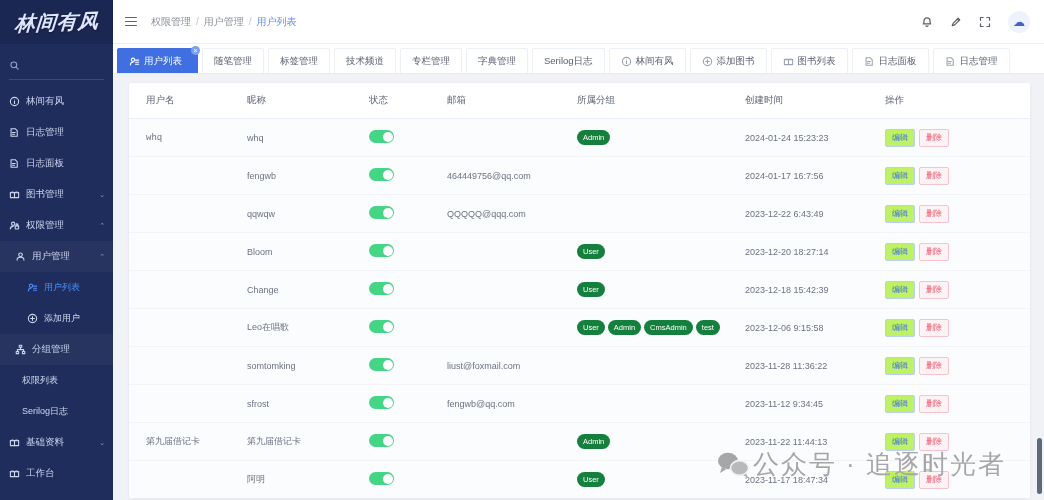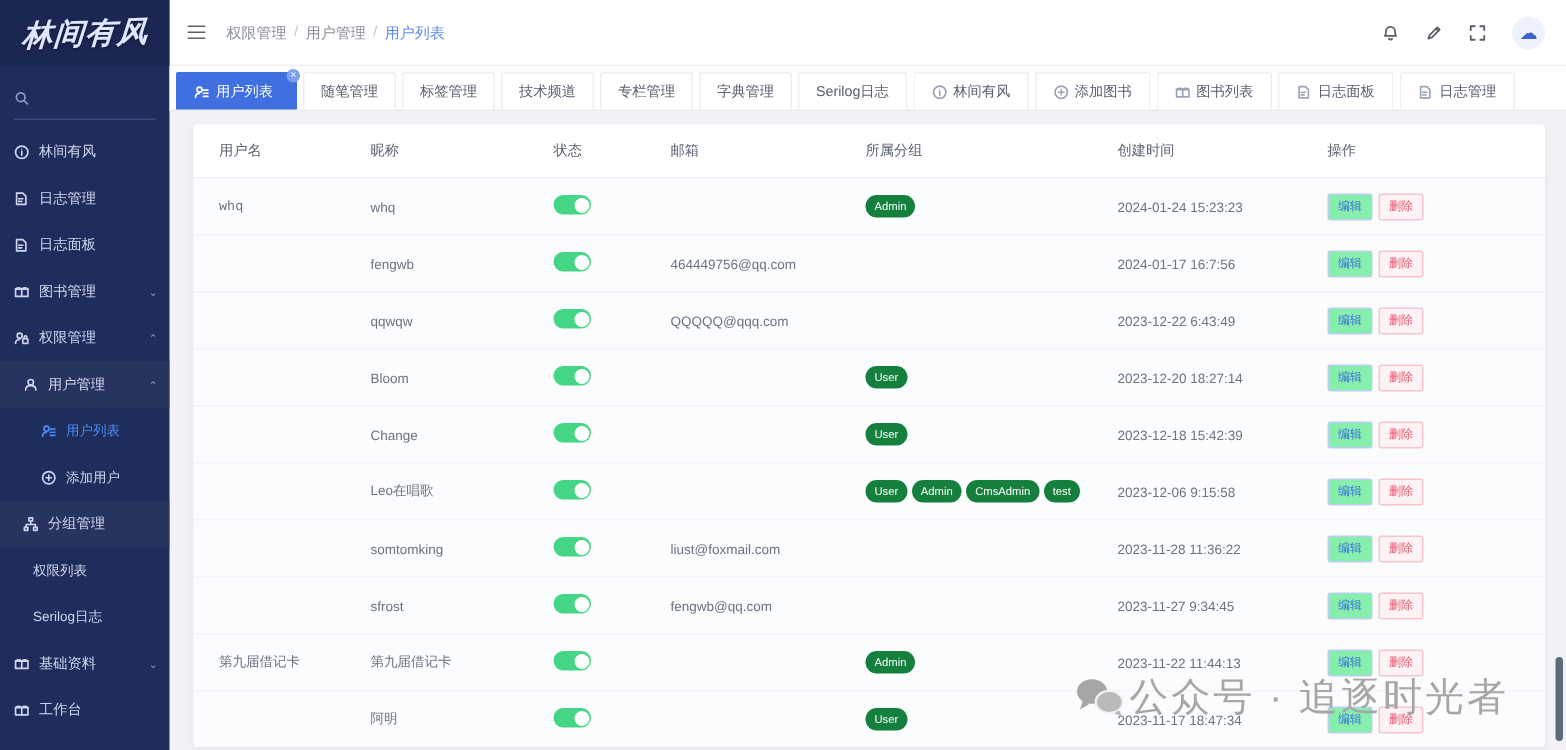--- a/index.html
+++ b/index.html
@@ -182,21 +182,21 @@
     padding: 3.5px 6px; border-radius: 8px;
     margin-right: 3px;
   }
   .btn-sm {
     display: inline-block;
     font-size: 8px; line-height: 1;
     padding: 4px 6px; border-radius: 2px;
     cursor: pointer; margin-right: 4px;
     border: 1px solid;
   }
-  .btn-edit { color: #3f6fe0; border-color: #b9cdf5; background: #86efac; }
+  .btn-edit { color: #3f6fe0; border-color: #b9cdf5; background: #bef264; }
   .btn-del  { color: #e8556d; border-color: #f7c3cc; background: #fdf2f4; }
 
   
   .pager {
     display: flex; align-items: center; justify-content: flex-end;
     gap: 5px; padding: 11px 6px 0 0;
     font-size: 9px; color: #606266;
   }
 
   
@@ -564,21 +564,21 @@
                 <td class="c5"></td>
                 <td class="c6">2023-11-28 11:36:22</td>
                 <td class="c7"><span class="btn-sm btn-edit">编辑</span><span class="btn-sm btn-del">删除</span></td>
               </tr>
               <tr>
                 <td class="c1"></td>
                 <td class="c2">sfrost</td>
                 <td class="c3"><span class="switch"></span></td>
                 <td class="c4">fengwb@qq.com</td>
                 <td class="c5"></td>
-                <td class="c6">2023-11-27 9:34:45</td>
+                <td class="c6">2023-11-12 9:34:45</td>
                 <td class="c7"><span class="btn-sm btn-edit">编辑</span><span class="btn-sm btn-del">删除</span></td>
               </tr>
               <tr>
                 <td class="c1">第九届借记卡</td>
                 <td class="c2">第九届借记卡</td>
                 <td class="c3"><span class="switch"></span></td>
                 <td class="c4"></td>
                 <td class="c5"><span class="tag">Admin</span></td>
                 <td class="c6">2023-11-22 11:44:13</td>
                 <td class="c7"><span class="btn-sm btn-edit">编辑</span><span class="btn-sm btn-del">删除</span></td>

